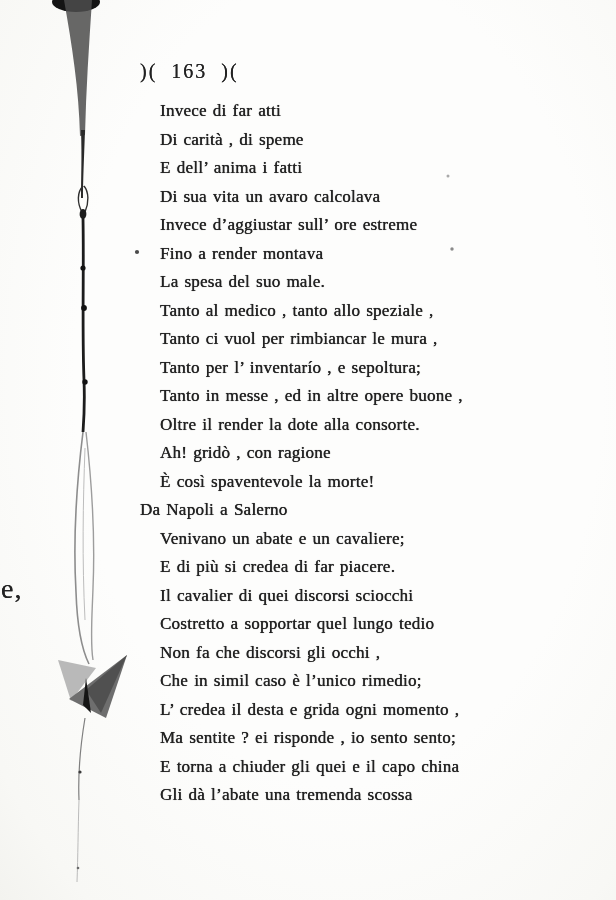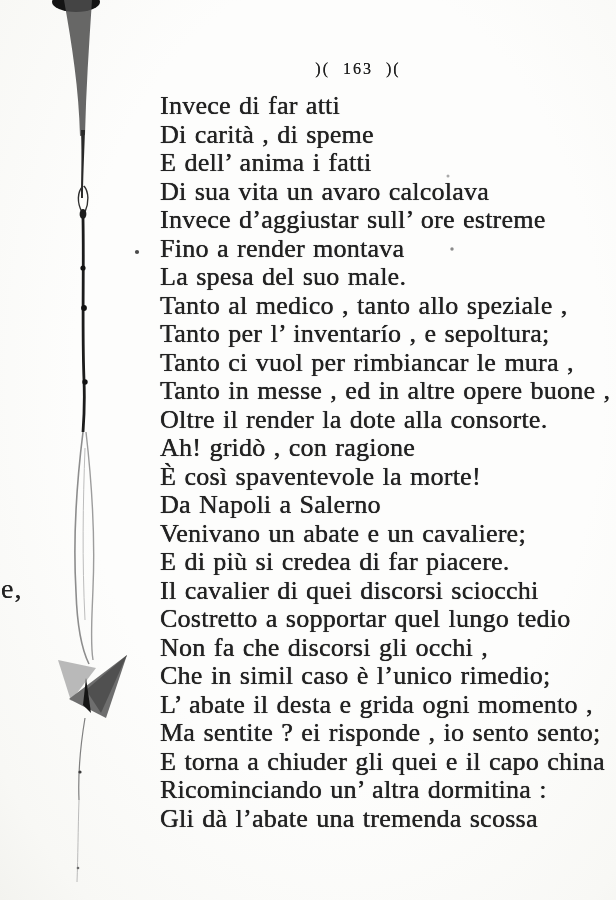--- a/index.html
+++ b/index.html
@@ -28,40 +28,39 @@
     color: #232323;
     text-shadow: 0 0 0.6px #2a2a2a;
   }
   .content {
     position: absolute;
     left: 140px; top: 60px;
     width: 470px;
   }
   .folio {
     width: 436px;
-    text-align: center;
-    font-size: 16px;
+    font-size: 20px;
     letter-spacing: 2px;
     word-spacing: 7px;
     margin-bottom: 14px;
     color: #222;
     text-shadow: 0 0 0.5px #2a2a2a;
   }
   .poem { }
   .line {
-    font-size: 26px;
+    font-size: 17px;
     line-height: 28.5px;
     padding-left: 20px;
     white-space: nowrap;
     letter-spacing: 0.25px;
     word-spacing: 1.5px;
     color: #222;
     text-shadow: 0 0 0.7px rgba(25,25,25,0.8), 0.25px 0.25px 0 rgba(30,30,30,0.55);
   }
-  .line.outdent { padding-left: 0; margin-left: 20px; }
+  .line.outdent { padding-left: 0; }
 </style>
 </head>
 <body>
 
 <div class="page">
 
   <svg class="artifact-svg" viewBox="0 0 616 900" aria-hidden="true">
 
     <ellipse cx="76" cy="2" rx="24" ry="10" fill="#141414"></ellipse>
 
@@ -102,33 +101,32 @@
 
     <div class="poem">
       <div class="line">Invece di far atti</div>
       <div class="line">Di carità , di speme</div>
       <div class="line">E dell’ anima i fatti</div>
       <div class="line">Di sua vita un avaro calcolava</div>
       <div class="line">Invece d’aggiustar sull’ ore estreme</div>
       <div class="line">Fino a render montava</div>
       <div class="line">La spesa del suo male.</div>
       <div class="line">Tanto al medico , tanto allo speziale ,</div>
+      <div class="line">Tanto ci vuol per rimbiancar le mura ,</div>
       <div class="line">Tanto per l’ inventarío , e sepoltura;</div>
-      <div class="line">Tanto ci vuol per rimbiancar le mura ,</div>
       <div class="line">Tanto in messe , ed in altre opere buone ,</div>
       <div class="line">Oltre il render la dote alla consorte.</div>
       <div class="line">Ah! gridò , con ragione</div>
       <div class="line">È così spaventevole la morte!</div>
       <div class="line outdent">Da Napoli a Salerno</div>
       <div class="line">Venivano un abate e un cavaliere;</div>
       <div class="line">E di più si credea di far piacere.</div>
       <div class="line">Il cavalier di quei discorsi sciocchi</div>
       <div class="line">Costretto a sopportar quel lungo tedio</div>
       <div class="line">Non fa che discorsi gli occhi ,</div>
       <div class="line">Che in simil caso è l’unico rimedio;</div>
-      <div class="line">L’ abate il desta e grida ogni momento ,</div>
+      <div class="line">L’ credea il desta e grida ogni momento ,</div>
       <div class="line">Ma sentite ? ei risponde , io sento sento;</div>
       <div class="line">E torna a chiuder gli quei e il capo china</div>
-      <div class="line">Ricominciando un’ altra dormitina :</div>
       <div class="line">Gli dà l’abate una tremenda scossa</div>
     </div>
   </div>
 </div>
 
 </body></html>

